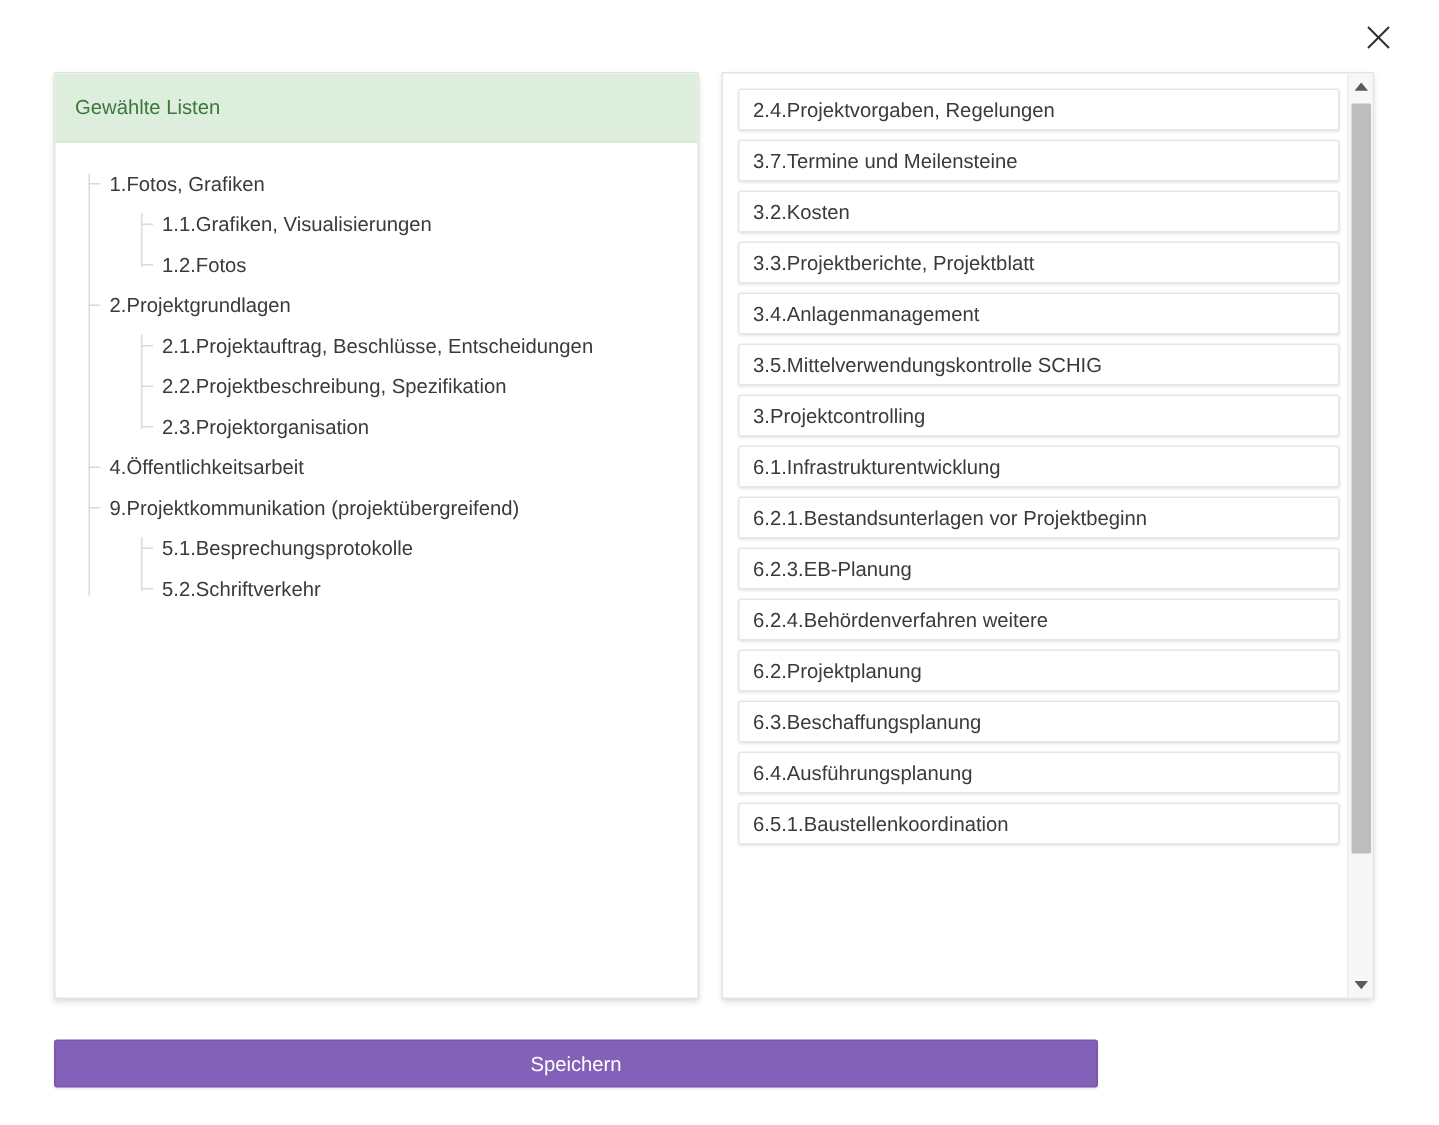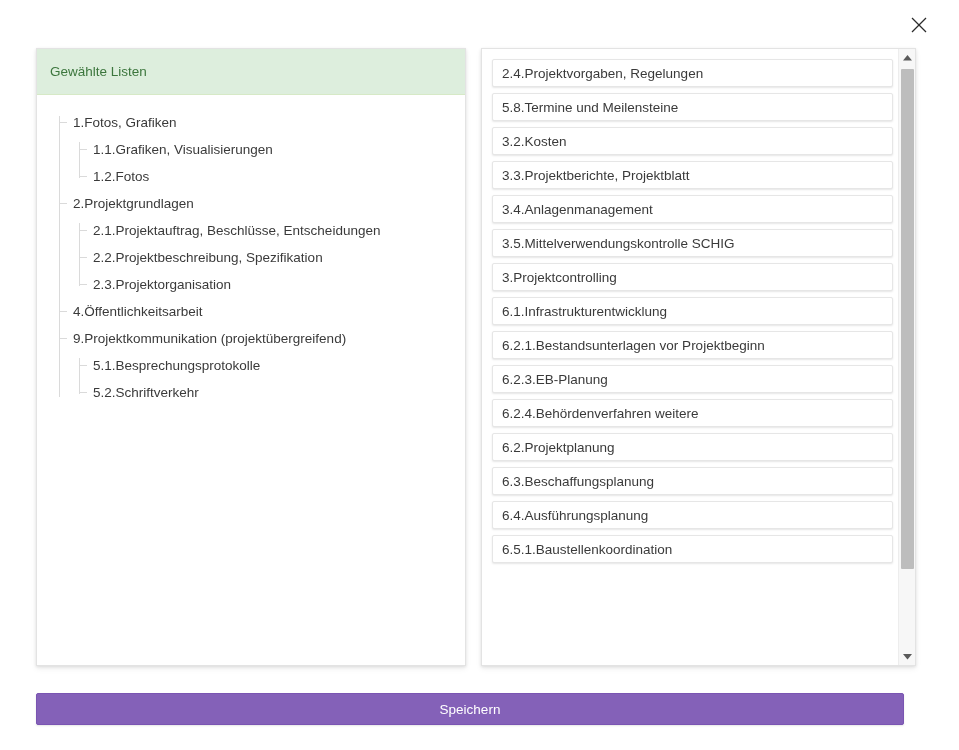--- a/index.html
+++ b/index.html
@@ -120,21 +120,21 @@
     position: absolute;
     left: 0;
     top: 13px;
     width: 8px;
     height: 1px;
     background: #dadada;
   }
   
   .tree-children {
     position: relative;
-    margin-left: 20px;
+    margin-left: 35px;
   }
   .tree-children::before {
     content: "";
     position: absolute;
     left: 0;
     top: 6px;
     bottom: 12px;
     width: 1px;
     background: #dadada;
   }
@@ -196,21 +196,21 @@
     background: #bdbdbd;
     cursor: pointer;
     border-radius: 1px;
   }
 
   
   #save-btn {
     position: absolute;
     left: 36px;
     top: 693px;
-    width: 868px;
+    width: 696px;
     height: 32px;
     background: #8461b8;
     color: #ffffff;
     border: 1px solid #7a55b2;
     font-size: 13.5px;
     font-family: "Liberation Sans", sans-serif;
     cursor: pointer;
     display: flex;
     align-items: center;
     justify-content: center;
@@ -257,21 +257,21 @@
             </div>
           </div>
       </div>
     </div>
   </div>
 
   <div class="panel" id="panel-available">
     <div class="panel-body">
       <div id="avail-scroll">
           <div class="avail-item">2.4.Projektvorgaben, Regelungen</div>
-          <div class="avail-item">5.8.Termine und Meilensteine</div>
+          <div class="avail-item">3.7.Termine und Meilensteine</div>
           <div class="avail-item">3.2.Kosten</div>
           <div class="avail-item">3.3.Projektberichte, Projektblatt</div>
           <div class="avail-item">3.4.Anlagenmanagement</div>
           <div class="avail-item">3.5.Mittelverwendungskontrolle SCHIG</div>
           <div class="avail-item">3.Projektcontrolling</div>
           <div class="avail-item">6.1.Infrastrukturentwicklung</div>
           <div class="avail-item">6.2.1.Bestandsunterlagen vor Projektbeginn</div>
           <div class="avail-item">6.2.3.EB-Planung</div>
           <div class="avail-item">6.2.4.Behördenverfahren weitere</div>
           <div class="avail-item">6.2.Projektplanung</div>

